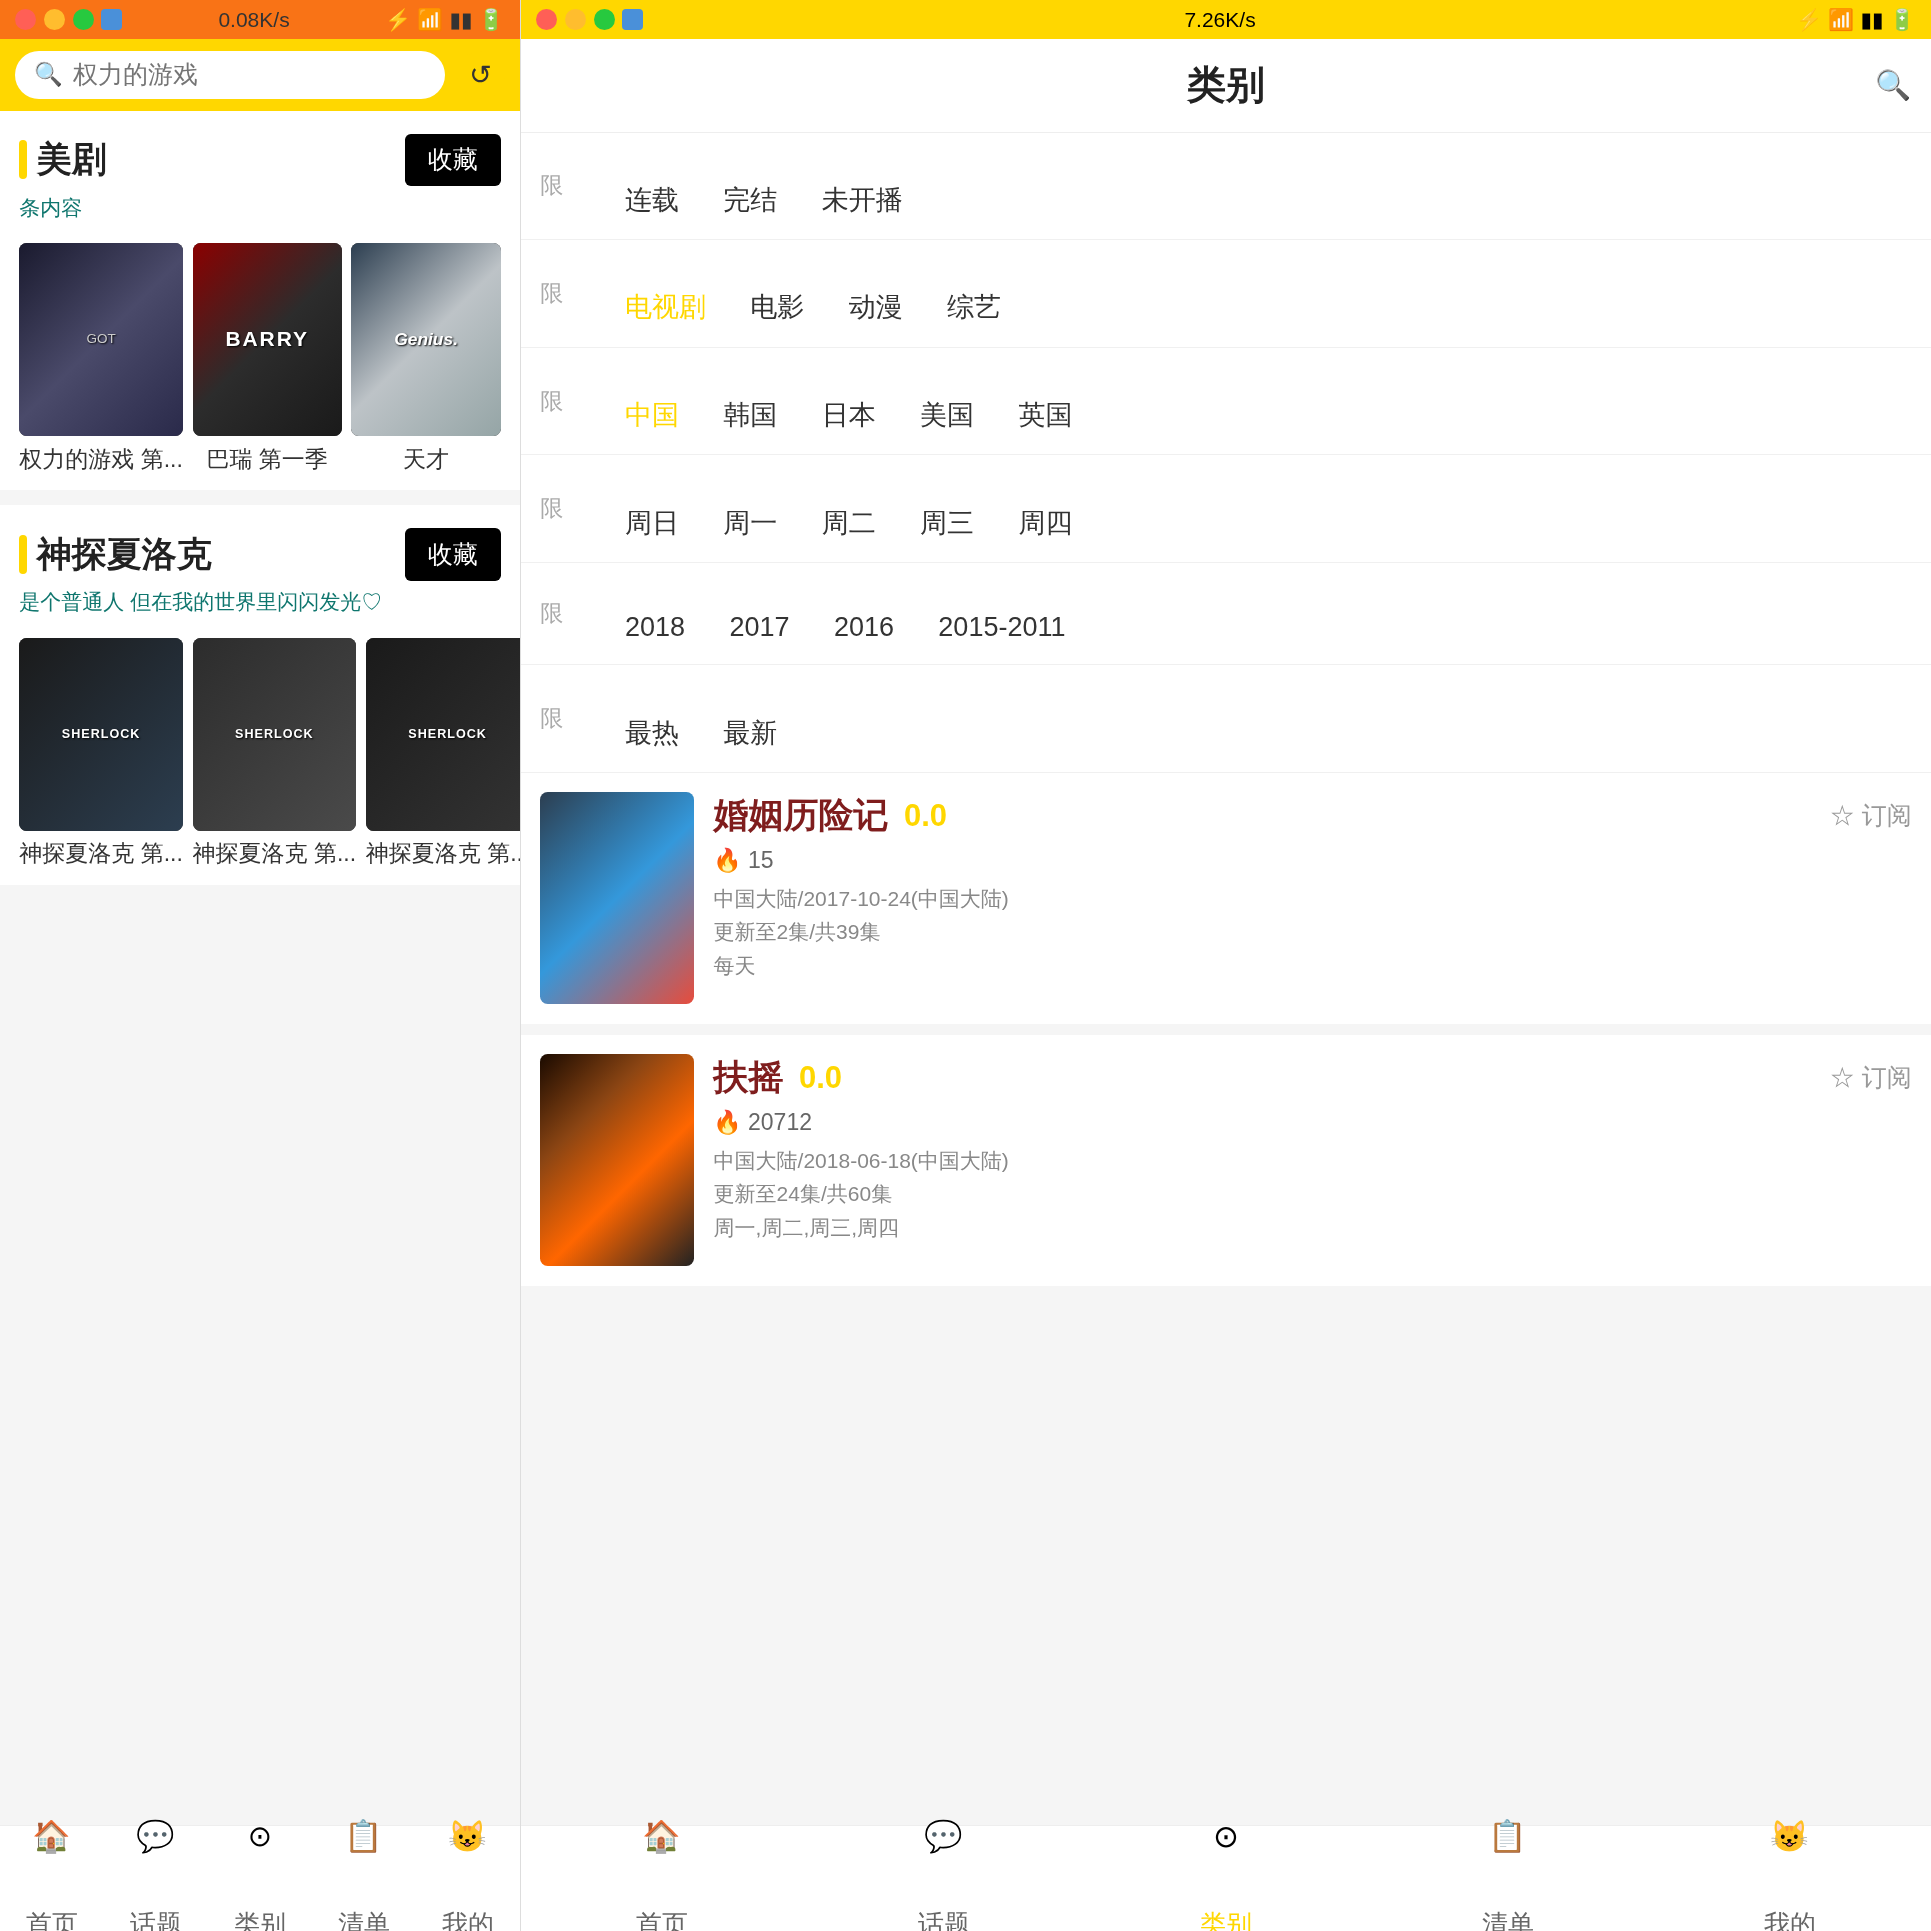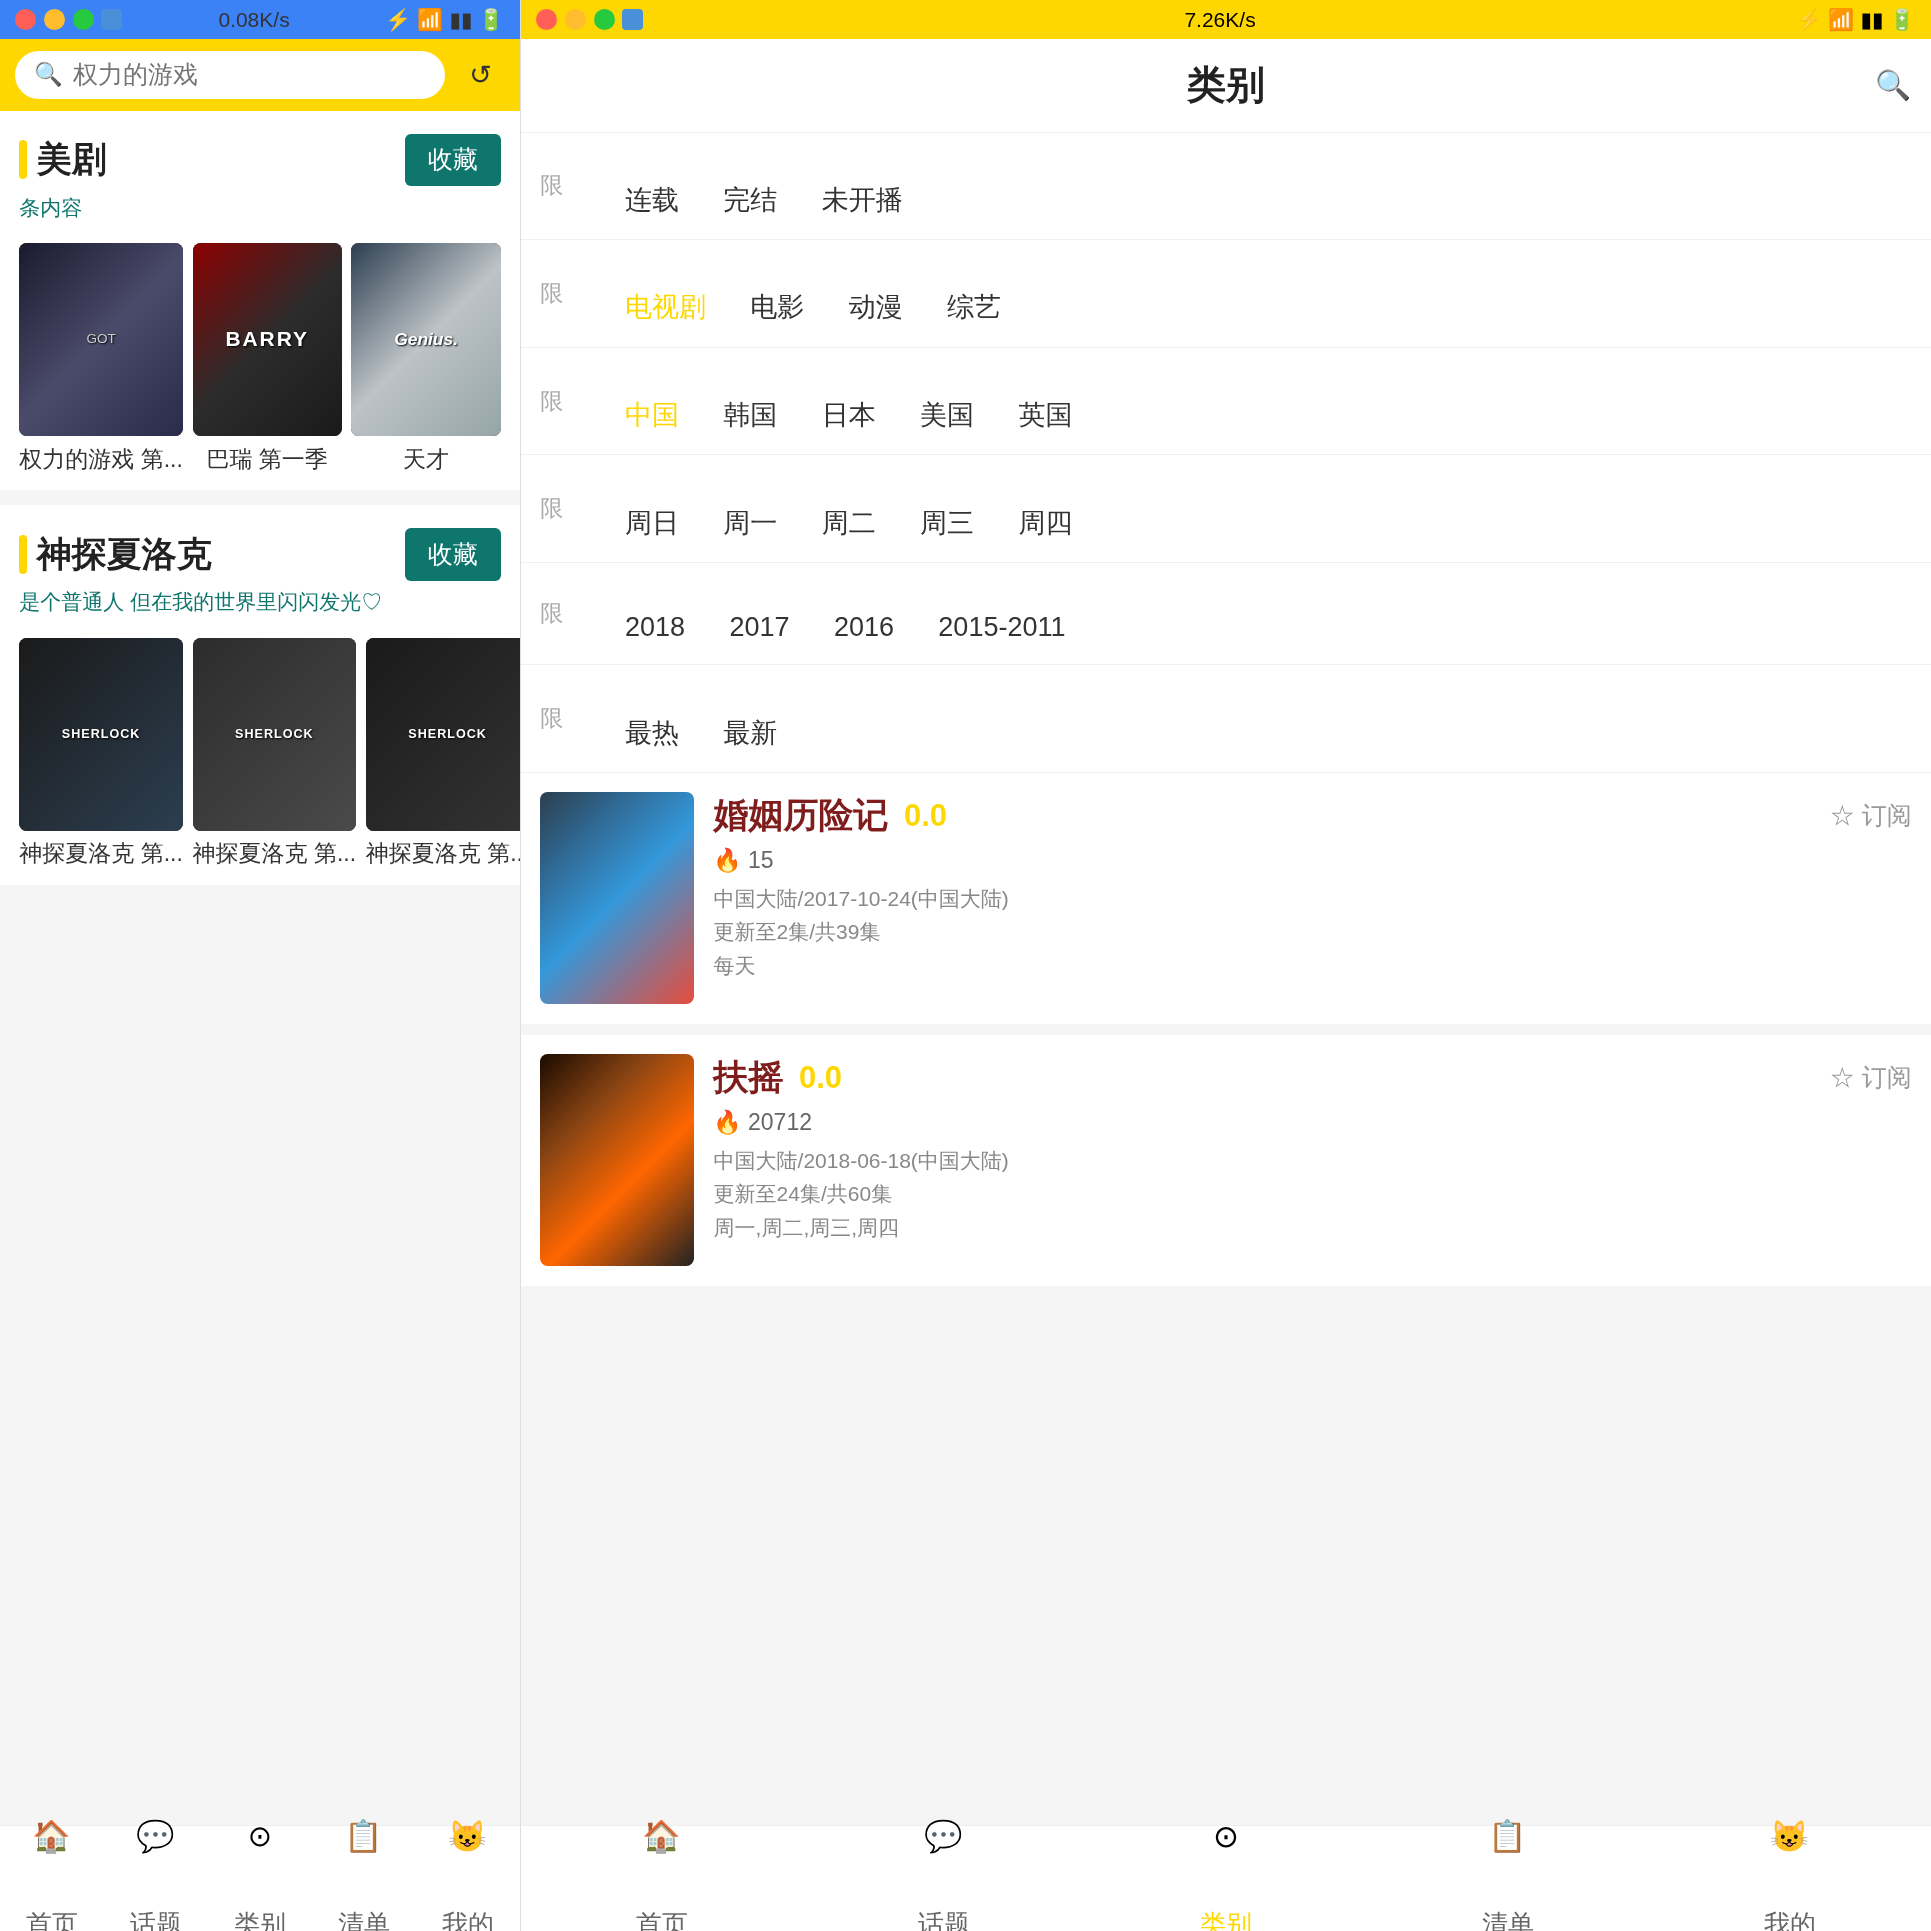--- a/index.html
+++ b/index.html
@@ -22,21 +22,21 @@
       height: 1931px;
       background: #fff;
       display: flex;
       flex-direction: column;
       overflow: hidden;
     }
 
     
     .status-bar {
       height: 39px;
-      background: #3b82f6;
+      background: #f97316;
       display: flex;
       align-items: center;
       justify-content: space-between;
       padding: 0 15.4px;
       font-size: 21px;
       color: #333;
     }
     .status-bar-icons {
       display: flex;
       gap: 5.8px;
@@ -104,21 +104,21 @@
       font-size: 35px;
       font-weight: bold;
       color: #222;
     }
     .section-subtitle {
       font-size: 21px;
       color: #0f766e;
       padding: 0 19.3px 11.6px 19.3px;
     }
     .collect-btn {
-      background: #0f766e;
+      background: #000000;
       color: #fff;
       border: none;
       border-radius: 5.8px;
       padding: 9.7px 23px;
       font-size: 25px;
       cursor: pointer;
     }
 
     
     .movie-grid {

